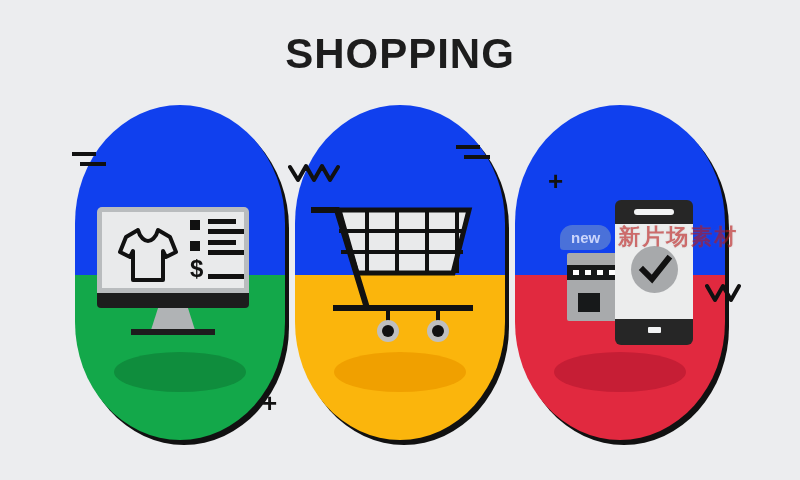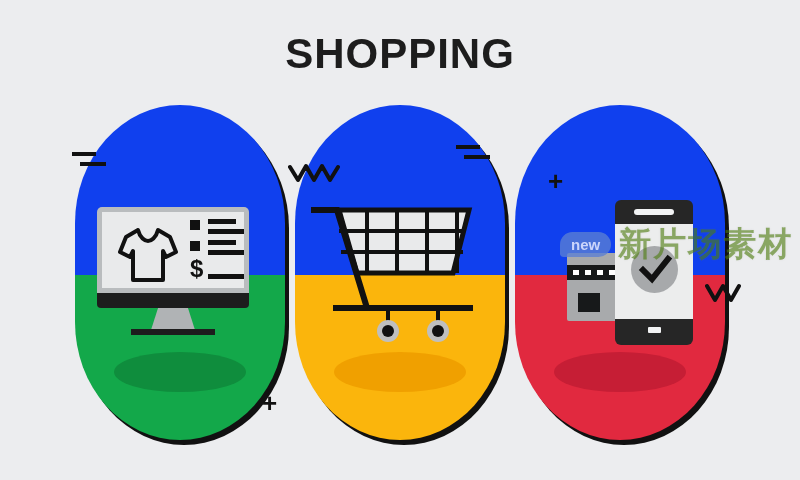--- a/index.html
+++ b/index.html
@@ -142,22 +142,22 @@
     pointer-events:none;
   }
   .wm-badge{
     position:relative;
     background:#5b7fd4;opacity:.78;
     color:#fff;font-size:15px;font-weight:bold;
     padding:4px 11px;border-radius:13px 13px 13px 4px;
     font-family:"Liberation Sans", sans-serif;
   }
   .wm-text{
-    color:#4d7c0f;opacity:.62;
-    font-size:33px;font-weight:bold;letter-spacing:2px;
+    color:#b91c1c;opacity:.62;
+    font-size:22px;font-weight:bold;letter-spacing:2px;
     font-family:"DejaVu Sans", sans-serif;
     text-shadow:0 0 2px rgba(120,120,120,.35);
   }
 </style>
 </head>
 <body>
 
 <div id="stage">
 
   <div class="title">SHOPPING</div>

